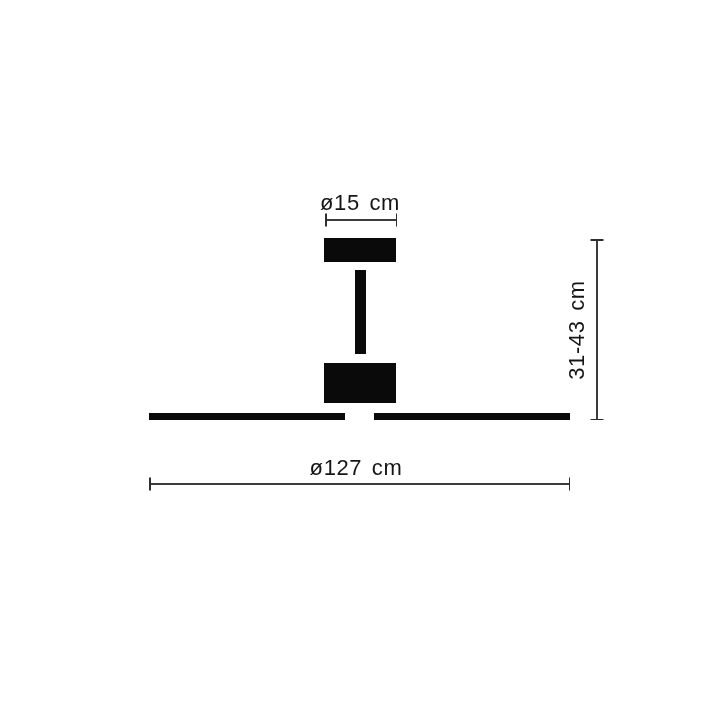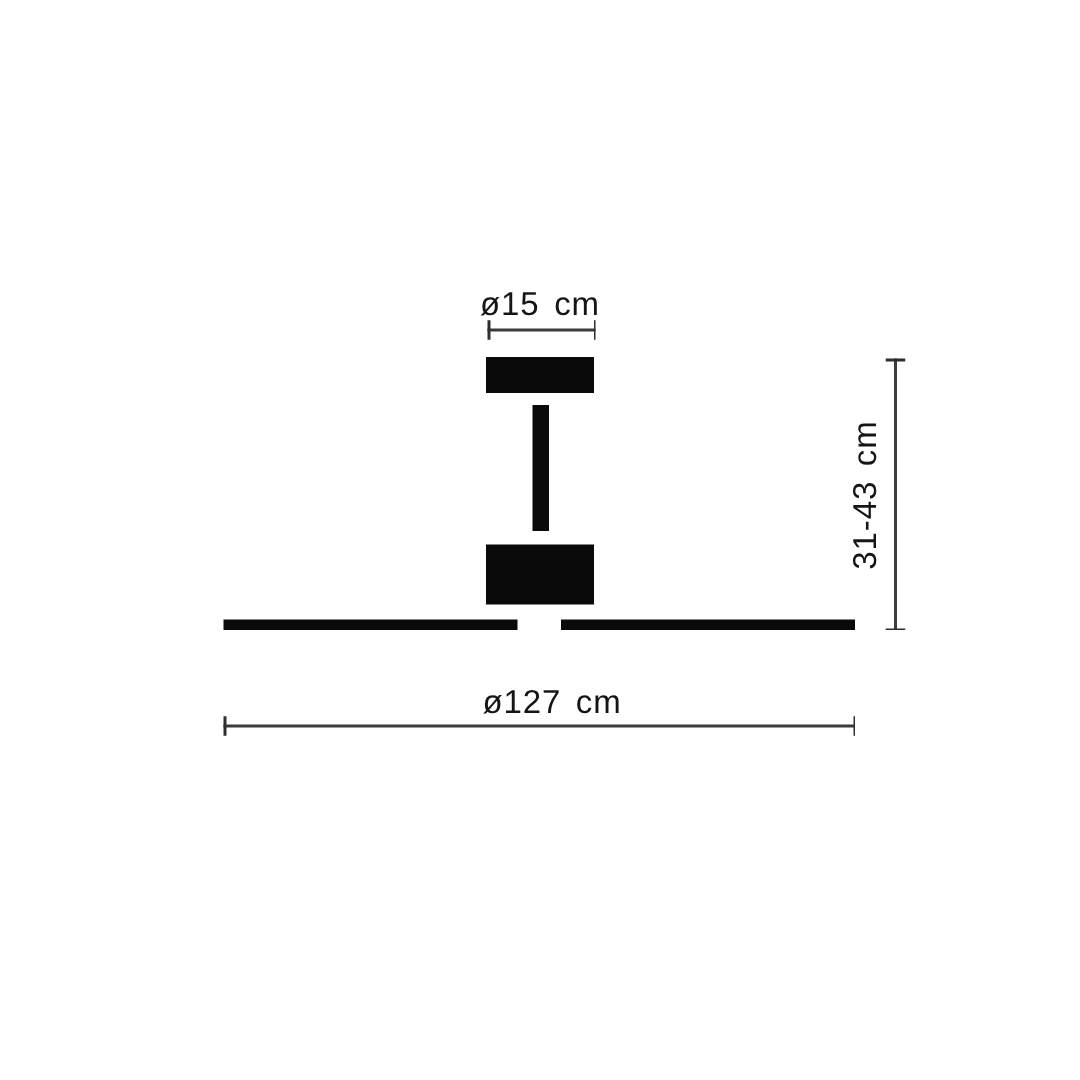--- a/index.html
+++ b/index.html
@@ -90,20 +90,20 @@
   <div class="shape" style="left: 149px; top: 413px; width: 196px; height: 7px;"></div>
   <div class="shape" style="left: 374px; top: 413px; width: 196px; height: 7px;"></div>
 
   <div class="dim-v" style="left: 596px; top: 239px; height: 181px;">
     <span class="tick start"></span>
     <span class="tick end"></span>
   </div>
 
   <div class="dim-label rotated-label" style="left: 577px; top: 330px;">31-43 cm</div>
 
-  <div class="dim-label centered-label" style="left: 368px; top: 457px;">ø127 cm</div>
+  <div class="dim-label centered-label" style="left: 356px; top: 457px;">ø127 cm</div>
 
   <div class="dim-h" style="left: 149px; top: 483px; width: 421px;">
     <span class="tick start"></span>
     <span class="tick end"></span>
   </div>
 
 </div>
 
 </body></html>

